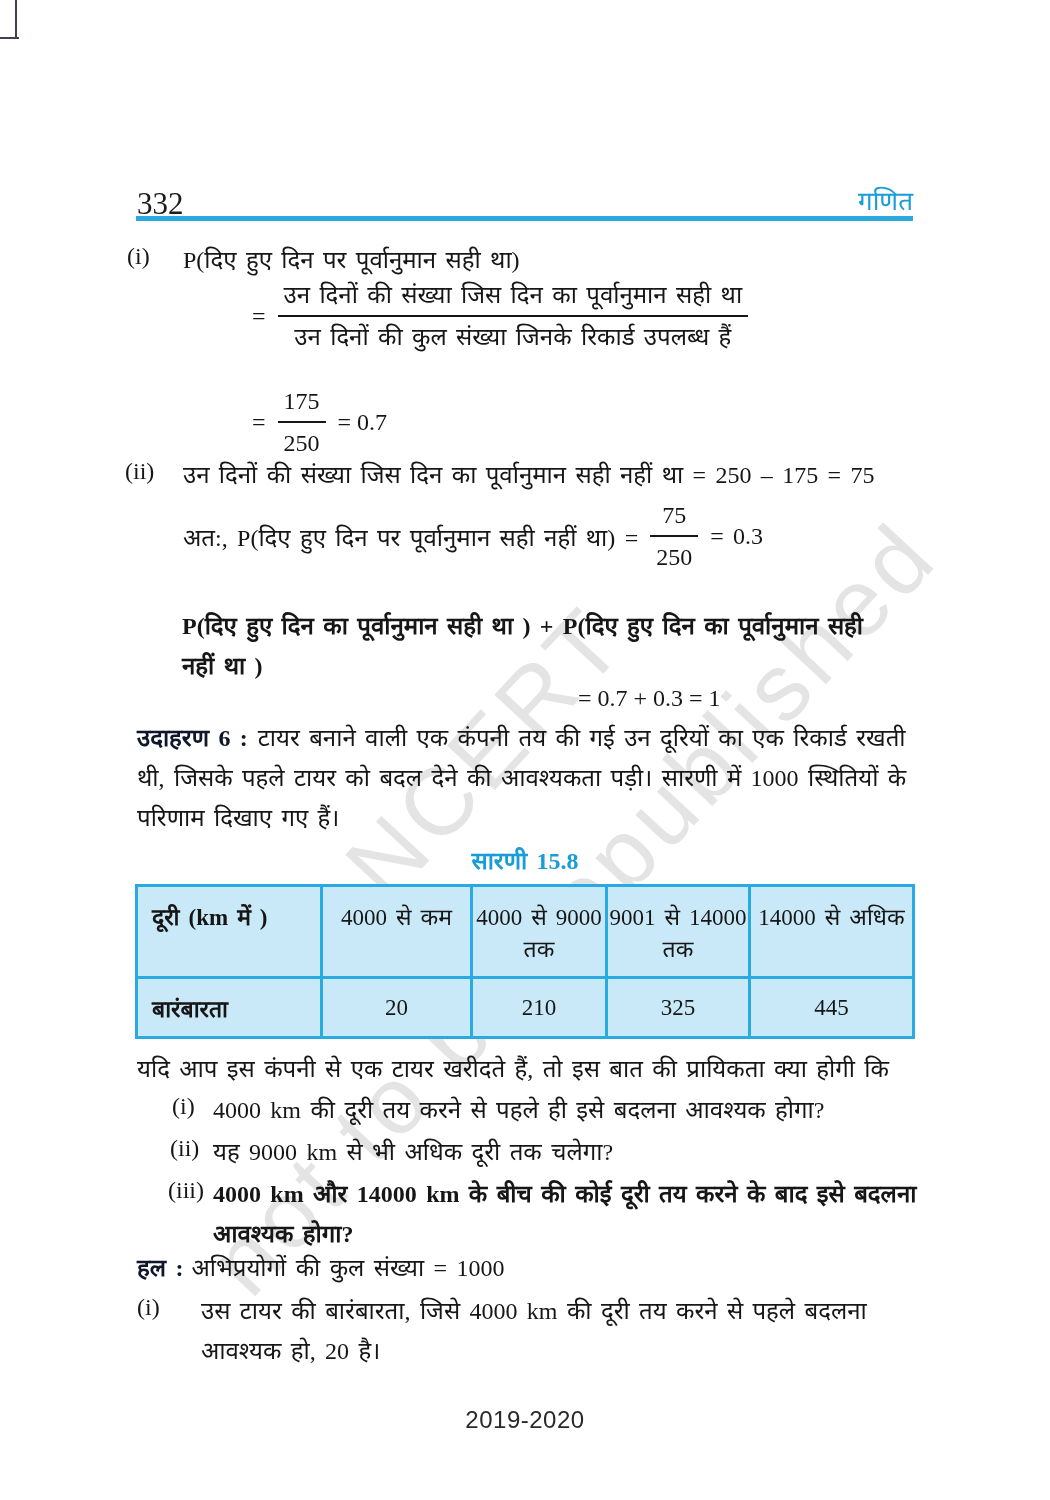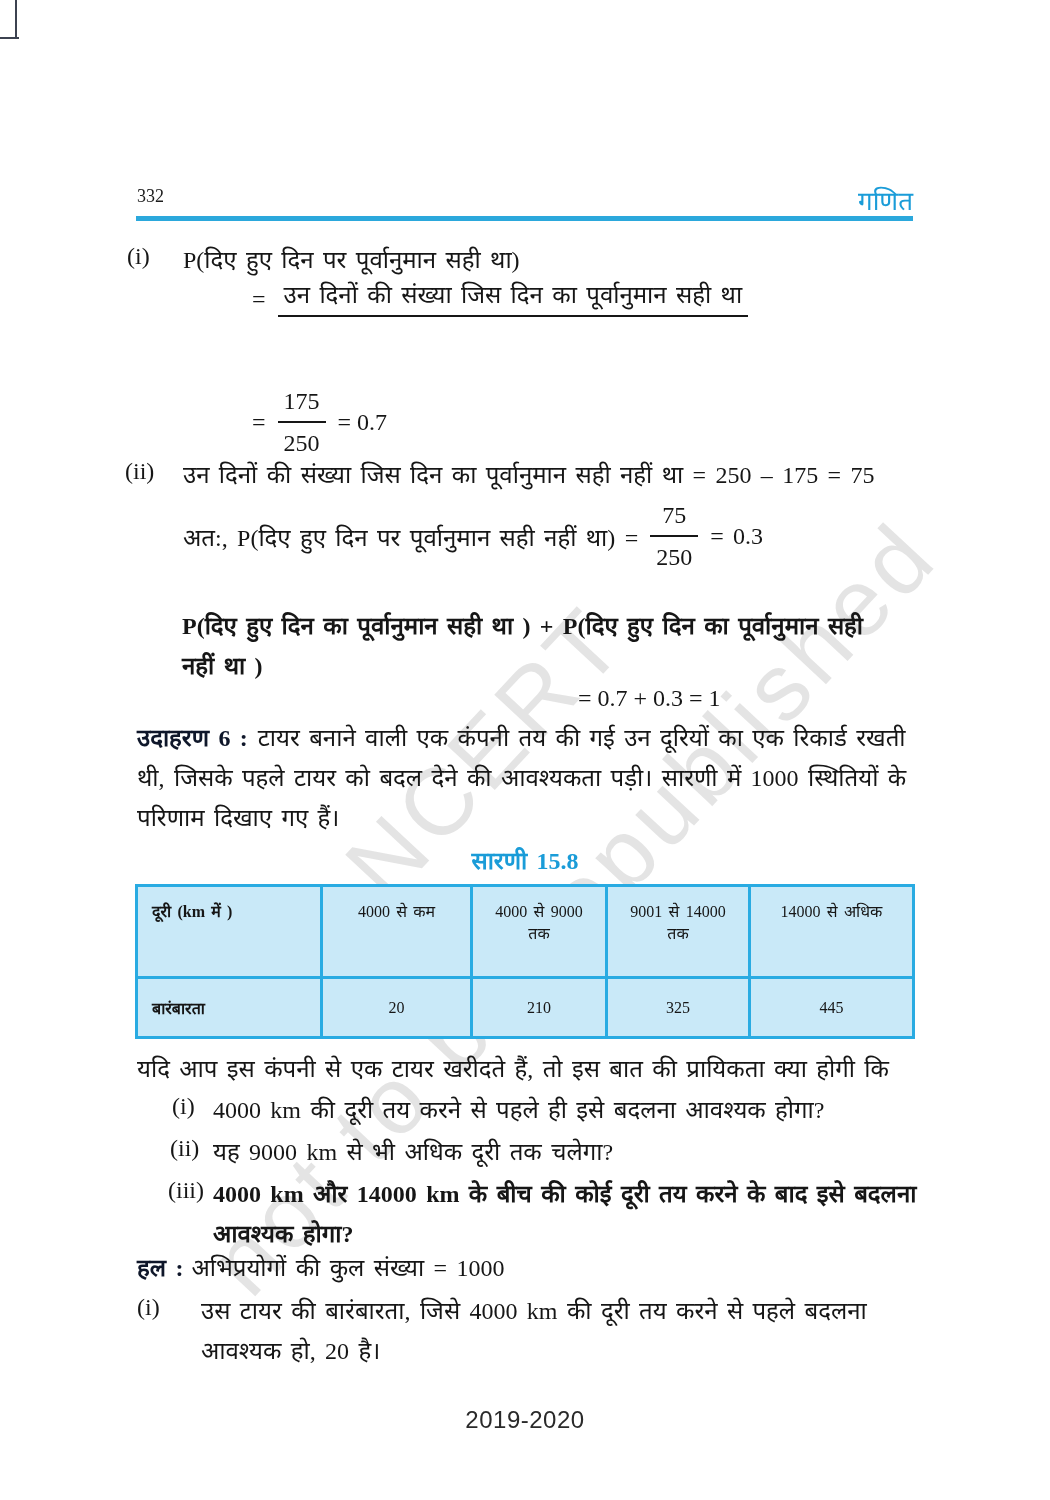--- a/index.html
+++ b/index.html
@@ -6,21 +6,21 @@
   .page{
     position:relative;width:1050px;height:1500px;background:#ffffff;overflow:hidden;
     font-family:"Liberation Serif","DejaVu Serif",serif;color:#161616;font-size:24px;
   }
   .abs{position:absolute;}
   .dev{word-spacing:0.14em;}
   
   .crop-v{left:15px;top:0;width:2px;height:38px;background:#3c4250;}
   .crop-h{left:0;top:37px;width:19px;height:2px;background:#3c4250;}
   
-  .hdr-num{left:137px;top:186px;font-size:18px;color:#1c1c1c;}
+  .hdr-num{left:137px;top:186px;font-size:31px;color:#1c1c1c;}
   .hdr-sub{right:137px;top:182px;font-size:26px;color:#1a9cd8;}
   .hdr-rule{left:136px;top:216px;width:777px;height:5px;background:#2ba8dc;}
   
   .watermark{
     left:-40px;top:680px;width:1100px;transform:rotate(-47deg);
     font-family:"Liberation Sans","DejaVu Sans",sans-serif;
     font-size:95px;line-height:170px;letter-spacing:6px;
     color:rgba(90,90,90,0.16);text-align:center;white-space:nowrap;z-index:0;
   }
   .content{position:absolute;inset:0;z-index:1;}
@@ -34,21 +34,21 @@
   .preline{white-space:pre-line;}
   .bold{font-weight:bold;}
   .blue{color:#0f172a;font-family:Liberation Serif, serif;}
   
   .tbl-title{left:135px;top:843px;width:780px;text-align:center;font-weight:bold;color:#1a9cd8;font-size:24px;}
   .tbl{
     left:135px;top:884px;width:780px;box-sizing:border-box;
     display:grid;grid-template-columns:185px 150px 135px 143px 1fr;grid-template-rows:92px 57px;
     background:#c9e9f8;border:3px solid #29abe2;
   }
-  .cell{box-sizing:border-box;display:flex;font-size:16px;}
+  .cell{box-sizing:border-box;display:flex;font-size:23px;}
   .cell.bR{border-right:3px solid #29abe2;}
   .cell.bB{border-bottom:3px solid #29abe2;}
   .cell.head{align-items:flex-start;justify-content:center;padding-top:13px;text-align:center;}
   .cell.first{justify-content:flex-start;padding-left:14px;font-weight:bold;}
   .cell.data{align-items:center;justify-content:center;}
   .cell.data.first{justify-content:flex-start;text-align:center;}
   
   .q-item-text{line-height:40px;}
   
   .footer{left:0;top:1406px;width:1050px;text-align:center;
@@ -74,20 +74,21 @@
     <div class="abs hdr-rule"></div>
 
     <div class="marker dev" style="left:127px;top:243px;">(i)</div>
     <div class="bodyline dev" style="left:183px;top:240px;">P(दिए हुए दिन पर पूर्वानुमान सही था)</div>
 
     <div class="eqrow" style="left:252px;top:278px;">
       <span>=</span>
       <span class="frac dev">
         <span class="num">उन दिनों की संख्या जिस दिन का पूर्वानुमान सही था</span>
         <span class="bar"></span>
+        <span class="den">उन दिनों की कुल संख्या जिनके रिकार्ड उपलब्ध हैं</span>
       </span>
     </div>
 
     <div class="eqrow" style="left:252px;top:384px;">
       <span>=</span>
       <span class="frac">
         <span class="num">175</span>
         <span class="bar"></span>
         <span class="den">250</span>
       </span>

